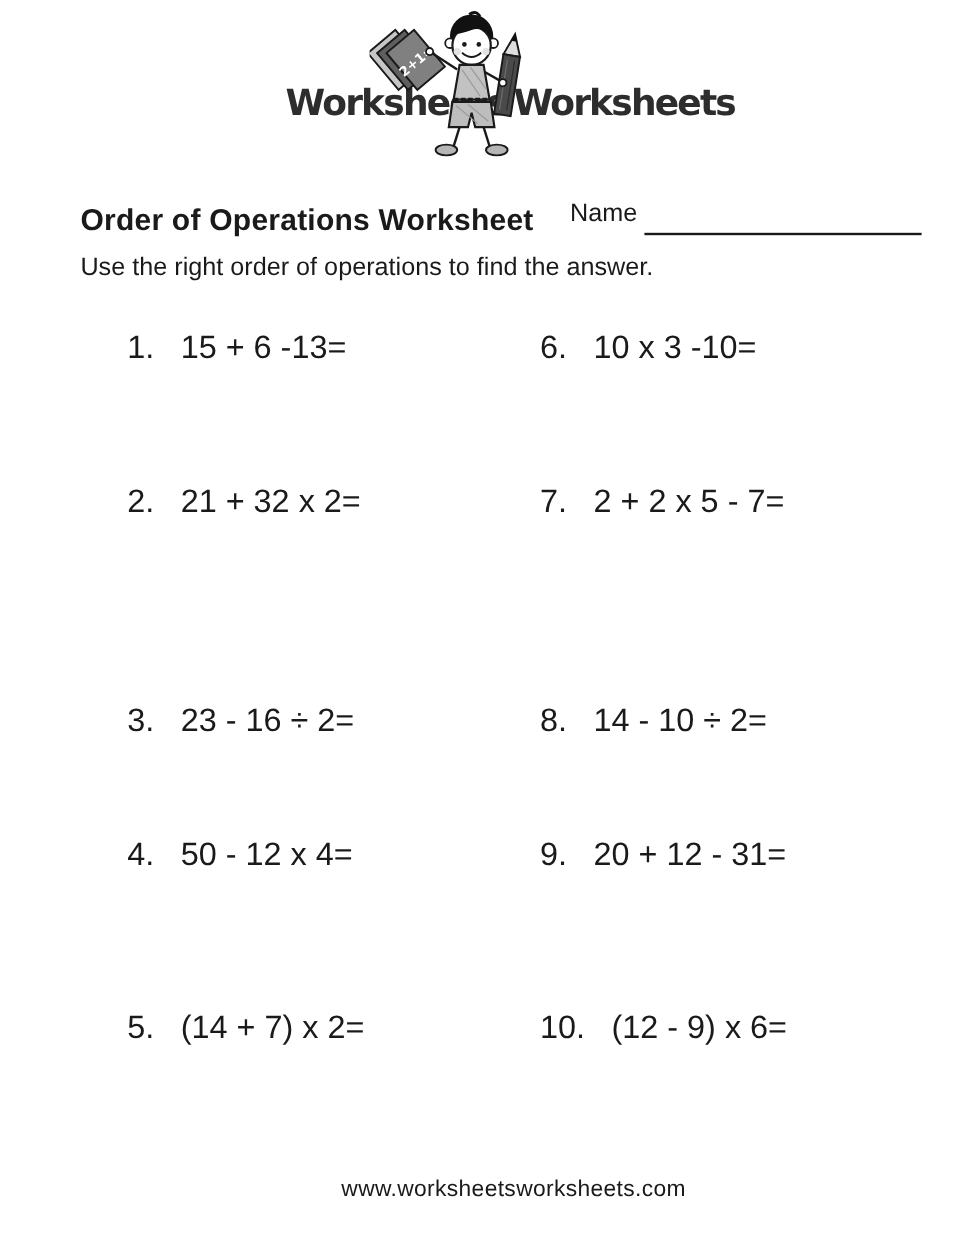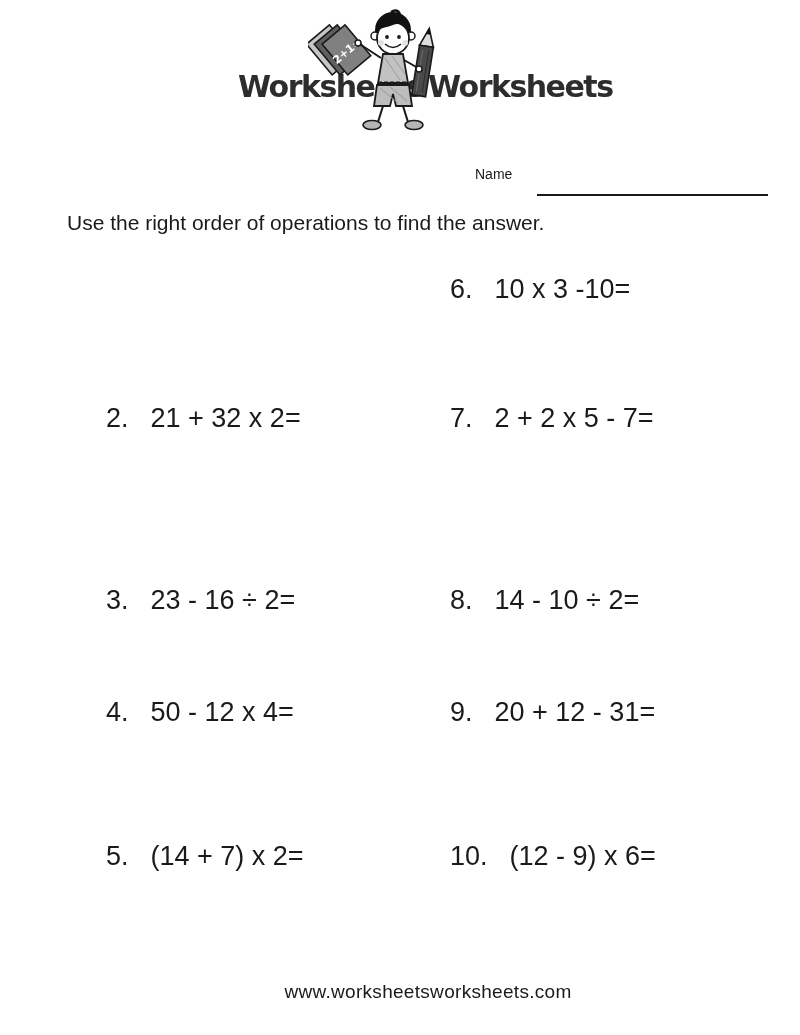--- a/index.html
+++ b/index.html
@@ -30,21 +30,21 @@
   .title {
     position: absolute;
     left: 67px; top: 170px;
     font-size: 25px;
     font-weight: 600;
     letter-spacing: 0.2px;
   }
   .name-label {
     position: absolute;
     left: 475px; top: 166px;
-    font-size: 14px;
+    font-size: 21px;
     text-align: right;
   }
   .name-line {
     position: absolute;
     left: 537px; top: 176px;
     width: 231px; height: 20px;
     border-bottom: 2px solid #1a1a1a;
   }
   .instruction {
     position: absolute;
@@ -130,24 +130,28 @@
     <line x1="82" y1="79" x2="99" y2="93" stroke="#989898" stroke-width="1"></line>
 
     <line x1="75" y1="98" x2="70" y2="114" stroke="#1a1a1a" stroke-width="2"></line>
     <line x1="95" y1="98" x2="100" y2="114" stroke="#1a1a1a" stroke-width="2"></line>
     <ellipse cx="64" cy="117" rx="9" ry="4.5" fill="#b5b5b5" stroke="#1a1a1a" stroke-width="1.6"></ellipse>
     <ellipse cx="106" cy="117" rx="9" ry="4.5" fill="#b5b5b5" stroke="#1a1a1a" stroke-width="1.6"></ellipse>
   </svg>
 
   <div class="wordmark right">Worksheets</div>
 
+  <div class="title">Order of Operations Worksheet</div>
   <div class="name-label">Name</div>
   <div class="name-line"></div>
   <div class="instruction">Use the right order of operations to find the answer.</div>
 
+  <div class="problem col-left r1">
+    <span class="num">1.</span><span class="expr">15 + 6 -13=</span>
+  </div>
   <div class="problem col-left r2">
     <span class="num">2.</span><span class="expr">21 + 32 x 2=</span>
   </div>
   <div class="problem col-left r3">
     <span class="num">3.</span><span class="expr">23 - 16 ÷ 2=</span>
   </div>
   <div class="problem col-left r4">
     <span class="num">4.</span><span class="expr">50 - 12 x 4=</span>
   </div>
   <div class="problem col-left r5">

